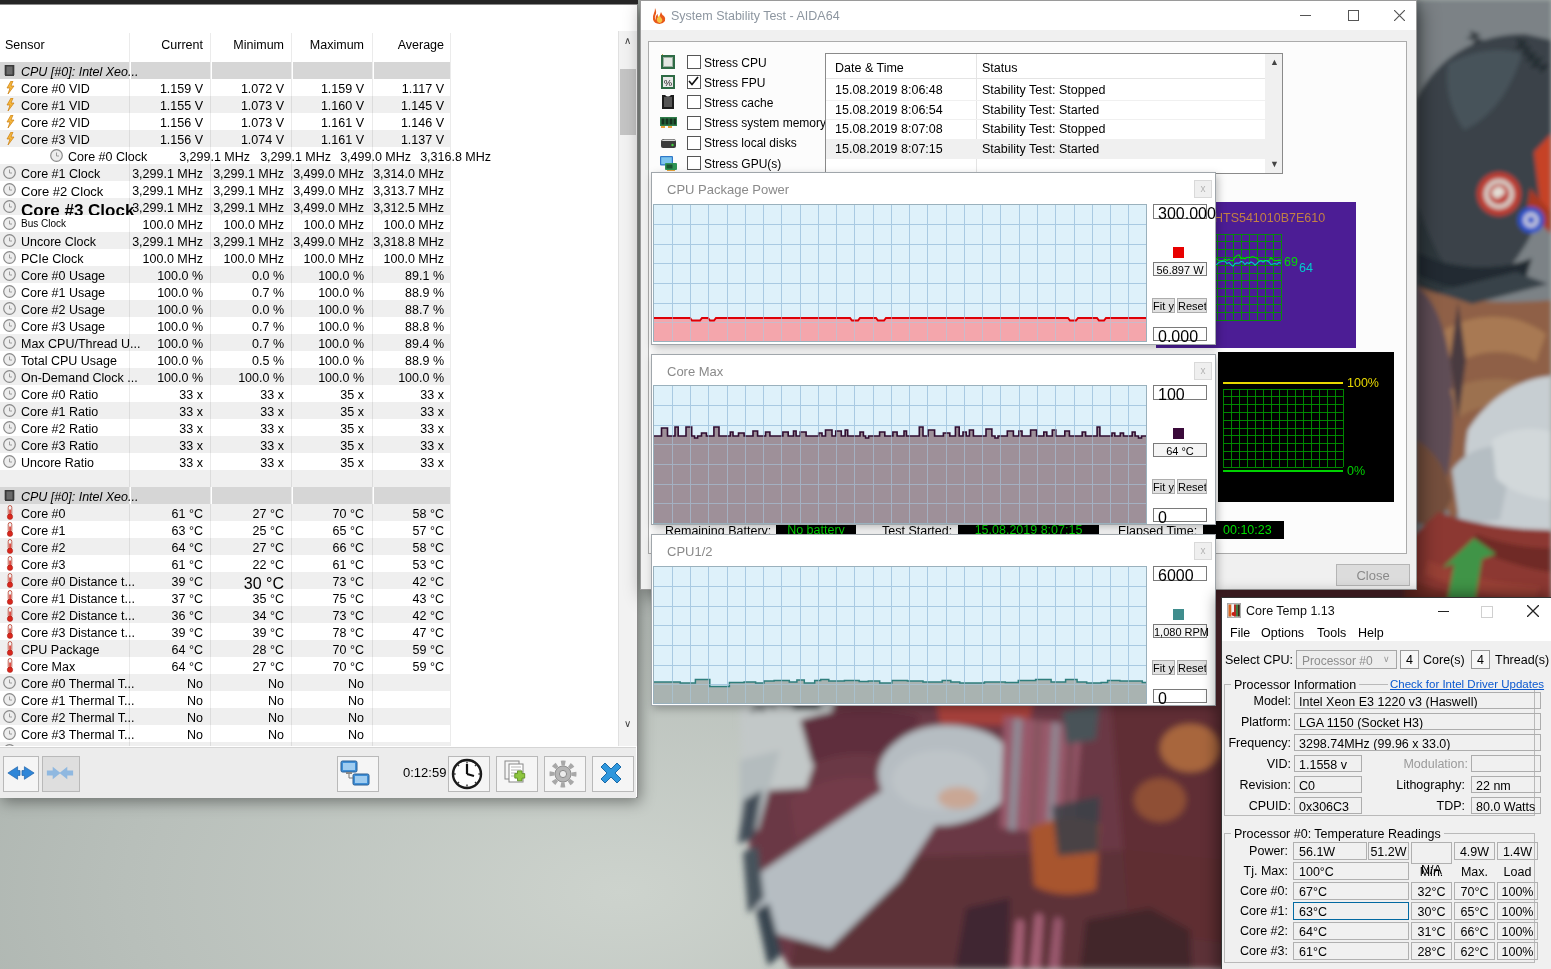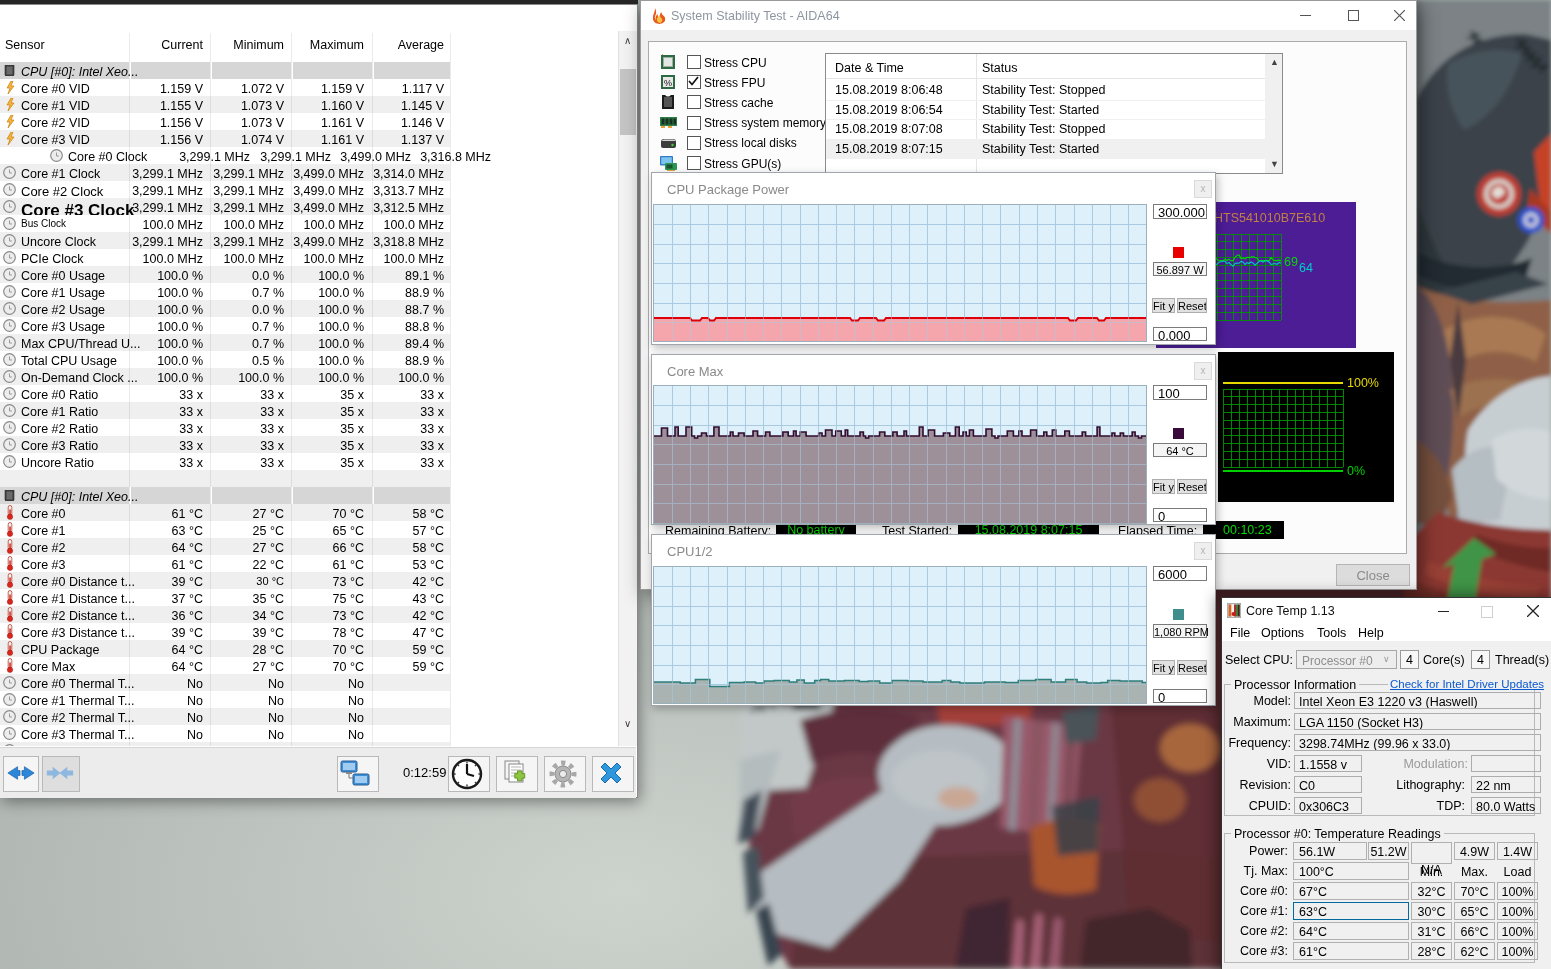--- a/index.html
+++ b/index.html
@@ -2,21 +2,21 @@
 <html><head><meta charset="utf-8">
 <style>
 html,body{margin:0;padding:0;}
 body{width:1551px;height:969px;overflow:hidden;position:relative;
  font-family:"Liberation Sans",sans-serif;
  background:radial-gradient(ellipse 900px 500px at 40% 92%, #cdd3cd 0%, #b8bfba 55%, #a4aca7 100%);}
 .ab{position:absolute;}
 .t{position:absolute;white-space:nowrap;font-size:12.5px;color:#000;line-height:1;}
 .win{position:absolute;background:#f0f0f0;}
 .vline{position:absolute;width:1px;background:rgba(0,0,0,0.08);}
-.box{position:absolute;background:#fff;border:1px solid #7a7a7a;font-size:13px;line-height:1;box-sizing:border-box;}
+.box{position:absolute;background:#fff;border:1px solid #7a7a7a;font-size:16px;line-height:1;box-sizing:border-box;}
 .btn{position:absolute;background:#e1e1e1;border:1px solid #adadad;font-size:11px;text-align:center;color:#000;box-sizing:border-box;white-space:nowrap;overflow:hidden;}
 .cbx{position:absolute;width:12px;height:12px;background:#fff;border:1px solid #555;}
 </style></head>
 <body>
 <svg class="ab" style="left:0;top:0;z-index:1" width="1551" height="969" viewBox="0 0 1551 969">
     <defs>
       <filter id="soft" x="-10%" y="-10%" width="120%" height="120%">
         <feGaussianBlur stdDeviation="3"></feGaussianBlur>
       </filter>
       <filter id="soft2" x="-10%" y="-10%" width="120%" height="120%">
@@ -432,21 +432,21 @@
         <div class="t" style="right:6px;top:3.5px;font-size:12.5px">53 °C</div>
       </div>
       <div class="ab" style="left:0;top:515.0px;width:450px;height:17.0px;background:#efefef;">
         <svg class="ab" style="left:5px;top:1px" width="10" height="15">
           <rect x="3.2" y="0.5" width="3.6" height="10" rx="1.8" fill="#f2f2f2" stroke="#c05040" stroke-width="0.9"></rect>
           <rect x="4.3" y="4.5" width="1.5" height="6" fill="#d9261c"></rect>
           <circle cx="5" cy="11.8" r="2.7" fill="#d9261c" stroke="#a02018" stroke-width="0.5"></circle>
         </svg>
         <div class="t" style="left:21px;top:3.5px;font-size:12.5px;">Core #0 Distance t...</div>
         <div class="t" style="right:247px;top:3.5px;font-size:12.5px">39 °C</div>
-        <div class="t" style="right:166px;top:3.5px;font-size:11px">30 °C</div>
+        <div class="t" style="right:166px;top:3.5px;font-size:16px">30 °C</div>
         <div class="t" style="right:86px;top:3.5px;font-size:12.5px">73 °C</div>
         <div class="t" style="right:6px;top:3.5px;font-size:12.5px">42 °C</div>
       </div>
       <div class="ab" style="left:0;top:532.0px;width:450px;height:17.0px;background:#fff;">
         <svg class="ab" style="left:5px;top:1px" width="10" height="15">
           <rect x="3.2" y="0.5" width="3.6" height="10" rx="1.8" fill="#f2f2f2" stroke="#c05040" stroke-width="0.9"></rect>
           <rect x="4.3" y="4.5" width="1.5" height="6" fill="#d9261c"></rect>
           <circle cx="5" cy="11.8" r="2.7" fill="#d9261c" stroke="#a02018" stroke-width="0.5"></circle>
         </svg>
         <div class="t" style="left:21px;top:3.5px;font-size:12.5px;">Core #1 Distance t...</div>
@@ -825,21 +825,21 @@
       </div>
       <div class="ab" style="left:178px;top:9px;width:19px;height:19px;background:#f7f7f7;border:1px solid #9a9a9a;box-sizing:border-box;font-size:12.5px;text-align:center;line-height:18px">4</div>
       <div class="t" style="left:201px;top:13px;font-size:12.5px">Core(s)</div>
       <div class="ab" style="left:249px;top:9px;width:19px;height:19px;background:#f7f7f7;border:1px solid #9a9a9a;box-sizing:border-box;font-size:12.5px;text-align:center;line-height:18px">4</div>
       <div class="t" style="left:273px;top:13px;font-size:12.5px">Thread(s)</div>
       <div class="ab" style="left:2px;top:43px;width:311px;height:132px;border:1px solid #b9b9b9;box-sizing:border-box"></div>
       <div class="ab" style="left:9px;top:37px;background:#f0f0f0;padding:0 3px;font-size:12.5px;white-space:nowrap">Processor Information</div>
       <div class="ab" style="left:166px;top:37px;background:#f0f0f0;padding:0 2px;font-size:11.5px;white-space:nowrap;color:#0a58cf;text-decoration:underline">Check for Intel Driver Updates</div>
       <div class="t" style="right:263px;top:54px;font-size:12.5px;color:#000">Model:</div>
       <div class="ab" style="left:72px;top:51px;width:247px;height:17px;border:1px solid #adadad;box-sizing:border-box;font-size:12.5px;padding:2px 0 0 4px;white-space:nowrap;overflow:hidden">Intel Xeon E3 1220 v3 (Haswell)</div>
-      <div class="t" style="right:263px;top:75px;font-size:12.5px;color:#000">Maximum:</div>
+      <div class="t" style="right:263px;top:75px;font-size:12.5px;color:#000">Platform:</div>
       <div class="ab" style="left:72px;top:72px;width:247px;height:17px;border:1px solid #adadad;box-sizing:border-box;font-size:12.5px;padding:2px 0 0 4px;white-space:nowrap;overflow:hidden">LGA 1150 (Socket H3)</div>
       <div class="t" style="right:263px;top:96px;font-size:12.5px;color:#000">Frequency:</div>
       <div class="ab" style="left:72px;top:93px;width:247px;height:17px;border:1px solid #adadad;box-sizing:border-box;font-size:12.5px;padding:2px 0 0 4px;white-space:nowrap;overflow:hidden">3298.74MHz (99.96 x 33.0)</div>
       <div class="t" style="right:263px;top:117px;font-size:12.5px;color:#000">VID:</div>
       <div class="ab" style="left:72px;top:114px;width:68px;height:17px;border:1px solid #adadad;box-sizing:border-box;font-size:12.5px;padding:2px 0 0 4px;white-space:nowrap;overflow:hidden">1.1558 v</div>
       <div class="t" style="right:86px;top:117px;font-size:12.5px;color:#9a9a9a">Modulation:</div>
       <div class="ab" style="left:249px;top:114px;width:70px;height:17px;border:1px solid #adadad;box-sizing:border-box;font-size:12.5px;padding:2px 0 0 4px;white-space:nowrap;overflow:hidden"></div>
       <div class="t" style="right:263px;top:138px;font-size:12.5px;color:#000">Revision:</div>
       <div class="ab" style="left:72px;top:135px;width:68px;height:17px;border:1px solid #adadad;box-sizing:border-box;font-size:12.5px;padding:2px 0 0 4px;white-space:nowrap;overflow:hidden">C0</div>
       <div class="t" style="right:89px;top:138px;font-size:12.5px;color:#000">Lithography:</div>

